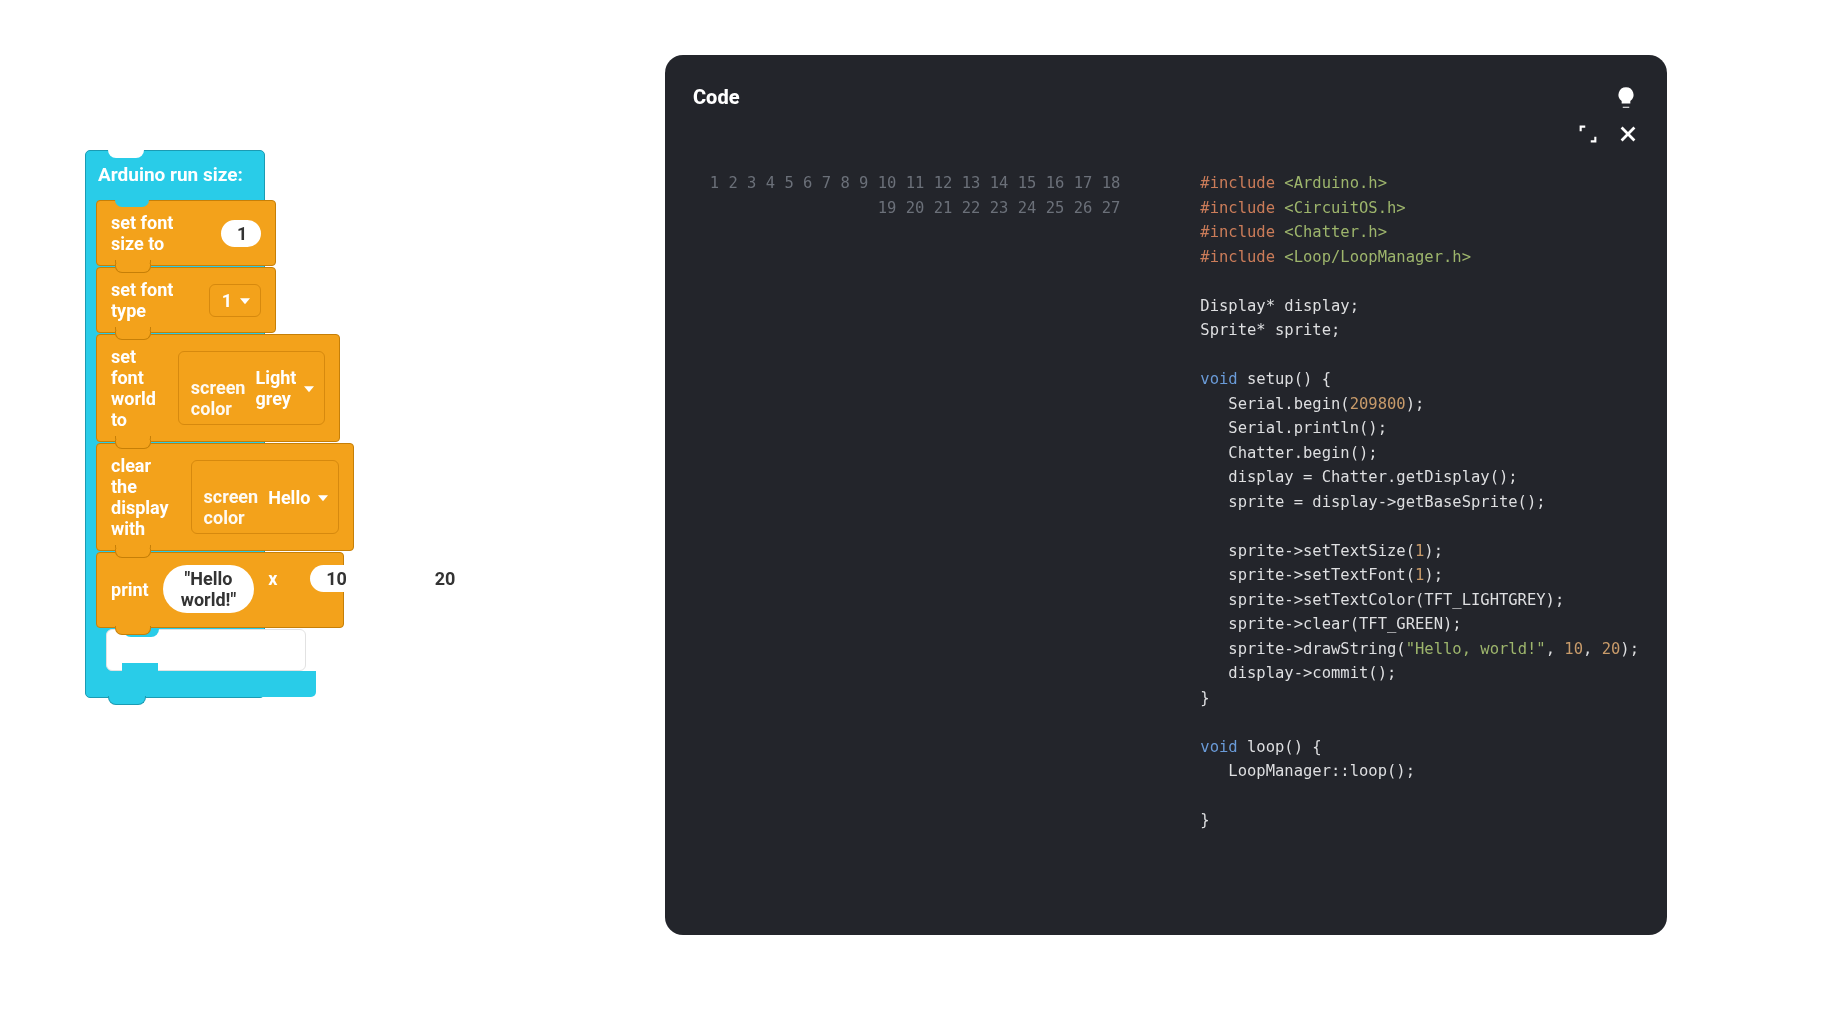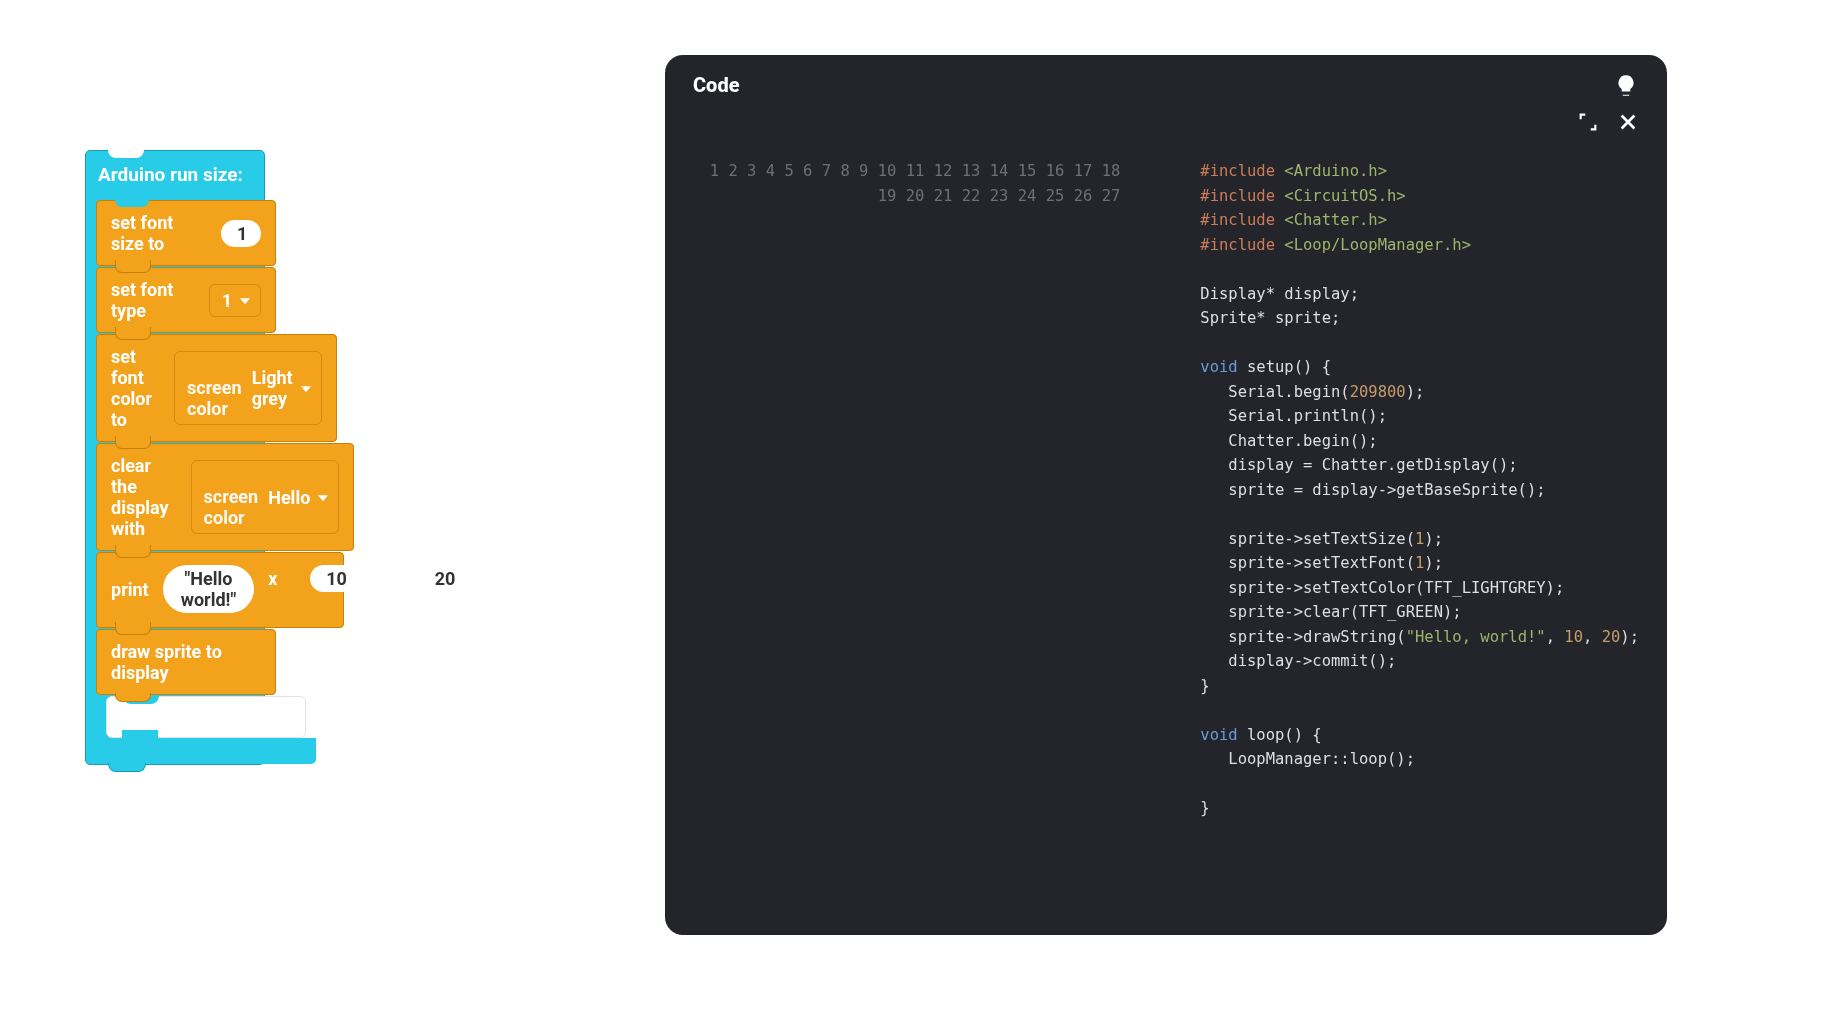--- a/index.html
+++ b/index.html
@@ -203,21 +203,21 @@
 
 
 .code-panel {
   position: absolute;
   left: 665px;
   top: 55px;
   width: 1002px;
   height: 880px;
   background: #23252b;
   border-radius: 18px;
-  padding: 18px 28px 24px 28px;
+  padding: 30px 28px 24px 28px;
   color: #e7e7e7;
 }
 .code-header {
   display: flex;
   align-items: flex-start;
   justify-content: space-between;
   margin-bottom: 26px;
 }
 .code-title {
   font-weight: 800;
@@ -281,21 +281,21 @@
       </div>
 
       <div class="o-block not-first">
         <span>set font type</span>
         <span class="dd">
           <span>1</span>
         </span>
       </div>
 
       <div class="o-block not-first">
-        <span>set font color to</span>
+        <span>set font world to</span>
         <span class="dd">
           <span class="sub">screen color</span>
           <span>Light grey</span>
         </span>
       </div>
 
       <div class="o-block not-first">
         <span>clear the display with</span>
         <span class="dd">
           <span class="sub">screen color</span>
@@ -311,23 +311,20 @@
         <div class="row">
           <span style="width:28px;">x</span>
           <span class="pill">10</span>
         </div>
         <div class="row">
           <span style="width:28px;">y</span>
           <span class="pill">20</span>
         </div>
       </div>
 
-      <div class="o-block not-first">
-        <span>draw sprite to display</span>
-      </div>
 
     </div>
 
     <div class="c-gap" style="width:200px;"></div>
     <div class="c-tail"></div>
   </div>
 </div>
 
 <div class="code-panel">
   <div class="code-header">

